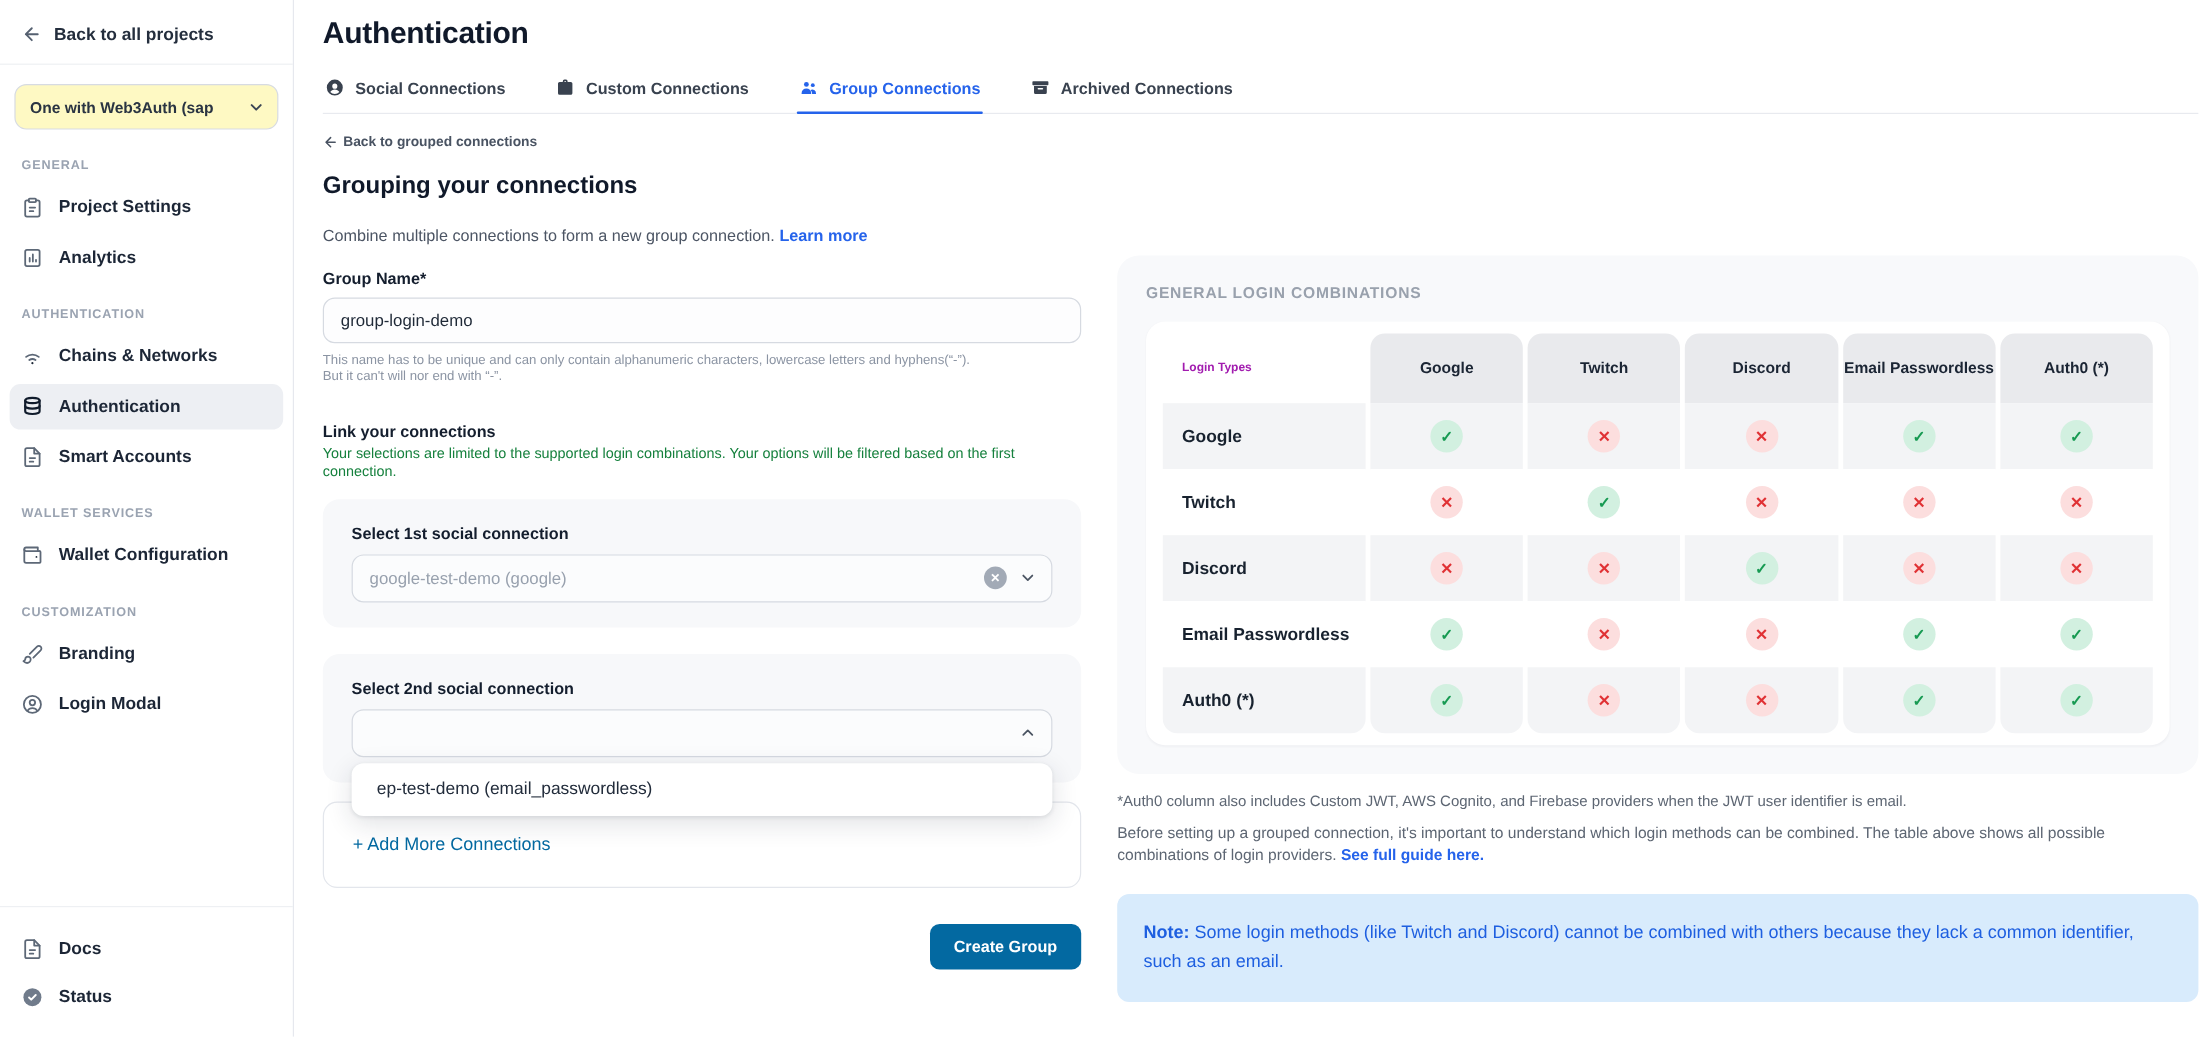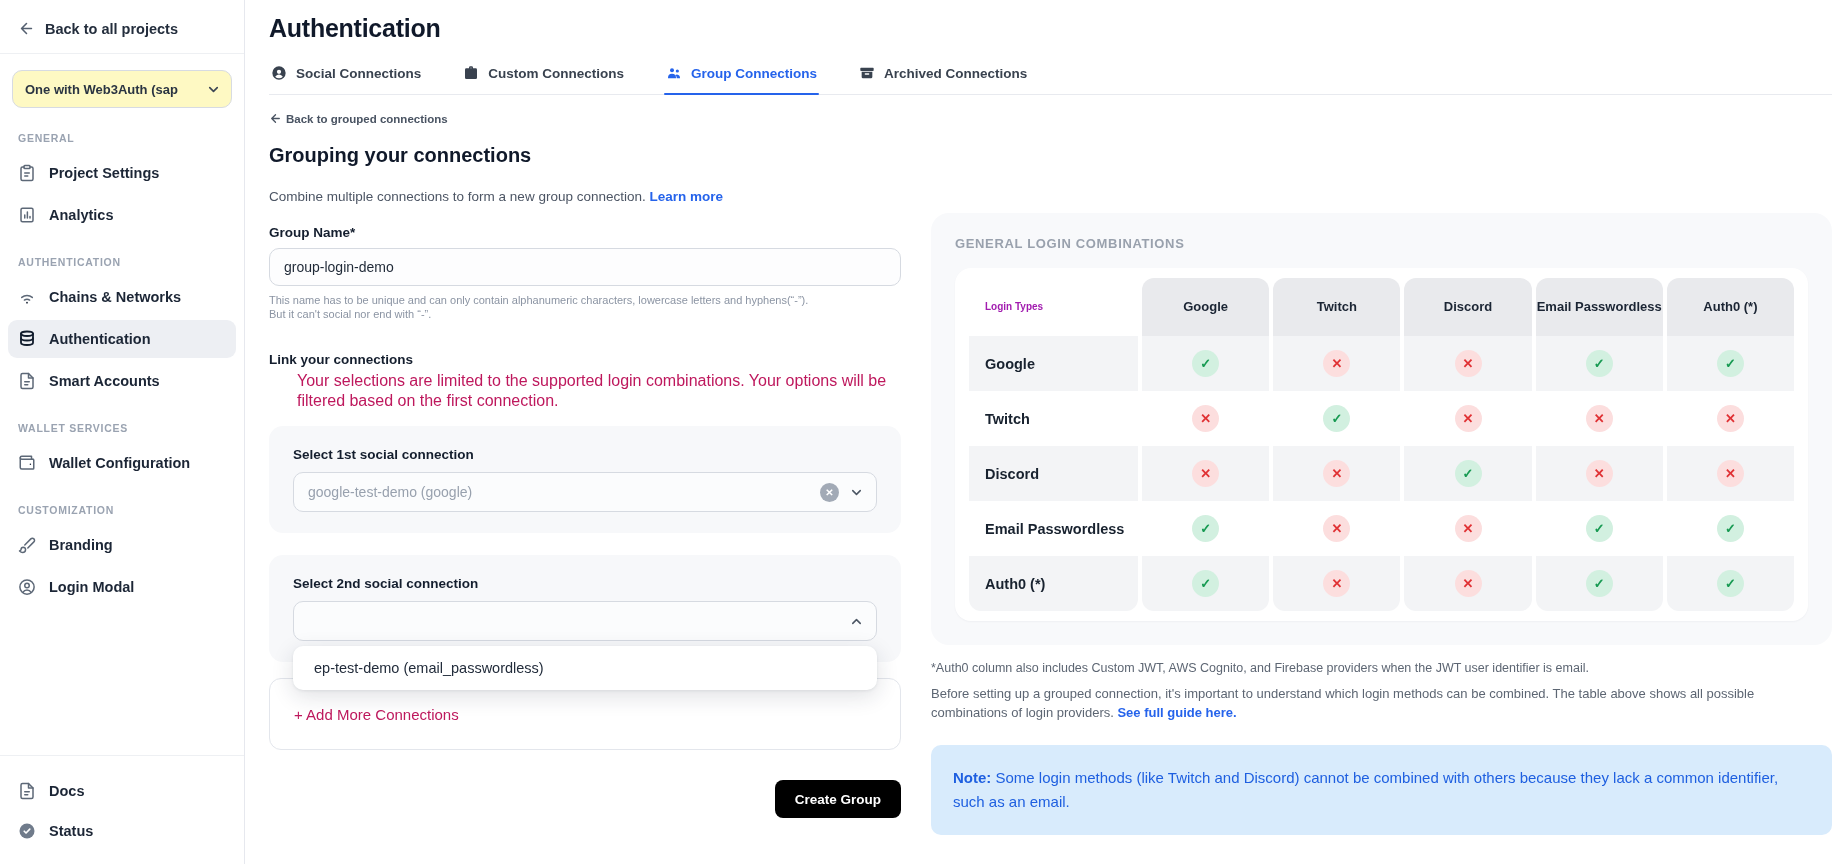--- a/index.html
+++ b/index.html
@@ -39,35 +39,35 @@
   
   .back-mini { display:flex; align-items:center; gap:4px; margin-top:17px; font-size:11.5px; font-weight:600; color:#495362; cursor:pointer; }
   .back-mini svg { width:13px; height:13px; stroke:#495362; }
   .h2 { margin-top:19px; font-size:20px; font-weight:800; color:#10192a; }
   .sub { margin-top:22px; font-size:13.5px; color:#4c5564; }
   .link { color:#2563eb; font-weight:700; cursor:pointer; text-decoration:none; }
   .field-label { margin-top:21px; font-size:13.5px; font-weight:700; color:#141e2e; }
   .text-input { margin-top:8px; width:100%; height:38px; border:1px solid #d6dae1; border-radius:10px; background:#fdfdfe; padding:0 14px; font-size:14px; color:#1f2937; font-family:inherit; outline:none; }
   .help { margin-top:7px; font-size:11px; line-height:1.3; color:#8b94a3; }
   .section-title { margin-top:30px; font-size:13.5px; font-weight:700; color:#141e2e; }
-  .section-desc { margin-top:4px; font-size:16px; line-height:1.3; color:#be185d;margin-left:28px; }
+  .section-desc { margin-top:4px; font-size:12px; line-height:1.3; color:#15803d; }
 
   .conn-card { margin-top:14px; background:#f7f8fa; border-radius:14px; padding:21px 24px; }
   .conn-card + .conn-card-wrap, .conn-card-wrap { margin-top:22px; }
   .conn-label { font-size:13.5px; font-weight:700; color:#141e2e; }
   .conn-input { margin-top:10px; height:40px; border:1px solid #d6dae1; border-radius:10px; background:#fbfcfd; display:flex; align-items:center; padding:0 12px 0 14px; }
   .conn-input .val { flex:1; font-size:14px; color:#98a1ae; }
   .clear-ic { width:19px; height:19px; border-radius:50%; background:#a2aab6; color:#fff; font-size:10px; font-weight:700; display:flex; align-items:center; justify-content:center; cursor:pointer; margin-right:10px; }
   .conn-input svg.chev { width:15px; height:15px; stroke:#4b5563; stroke-width:2.4; fill:none; stroke-linecap:round; stroke-linejoin:round; cursor:pointer; }
   .conn-card-wrap { position:relative; }
   .dropdown { position:absolute; left:24px; right:24px; top:calc(100% - 16px); background:#fff; border-radius:10px; box-shadow:0 6px 22px rgba(25,35,55,.14), 0 1px 3px rgba(25,35,55,.08); z-index:6; overflow:hidden; }
   .dropdown .opt { padding:14px 21px; font-size:14.5px; color:#222c3b; cursor:pointer; }
-  .add-more { margin-top:16px; height:72px; border:1px solid #e3e6ec; border-radius:12px; background:#fff; display:flex; align-items:center; padding:0 24px; font-size:15px; color:#be185d; cursor:pointer; position:relative; z-index:1; }
+  .add-more { margin-top:16px; height:72px; border:1px solid #e3e6ec; border-radius:12px; background:#fff; display:flex; align-items:center; padding:0 24px; font-size:15px; color:#0369a1; cursor:pointer; position:relative; z-index:1; }
   .btn-row { margin-top:30px; display:flex; justify-content:flex-end; }
-  .btn-primary { background:#000000; color:#fff; border:none; border-radius:8px; height:38px; padding:0 20px; font-size:13.5px; font-weight:700; font-family:inherit; cursor:pointer; }
+  .btn-primary { background:#0369a1; color:#fff; border:none; border-radius:8px; height:38px; padding:0 20px; font-size:13.5px; font-weight:700; font-family:inherit; cursor:pointer; }
 
   
   .combo-panel { background:#f8f9fb; border-radius:18px; padding:23px 24px 24px 24px; }
   .combo-title { font-size:13px; font-weight:700; letter-spacing:.05em; color:#99a1ad; }
   .table-card { margin-top:17px; background:#fff; border-radius:16px; padding:10px; box-shadow:0 1px 2px rgba(20,30,50,.04); }
   table.combo { width:100%; border-collapse:separate; border-spacing:4px 0; table-layout:fixed; }
   table.combo th, table.combo td { text-align:center; vertical-align:middle; }
   table.combo .corner { width:21%; text-align:left; padding-left:16px; font-size:10px; font-weight:700; color:#a21caf; background:#fff; border-radius:12px 12px 0 0; }
   table.combo thead th { height:58px; background:#e9eaed; font-size:13px; font-weight:700; color:#1b2534; border-radius:12px 12px 0 0; line-height:1.25; }
   table.combo tbody td { height:55px; background:#fff; }
@@ -232,21 +232,21 @@
           <span>Back to grouped connections</span>
         </div>
 
         <h2 class="h2">Grouping your connections</h2>
         <p class="sub"><span>Combine multiple connections to form a new group connection.</span> <a class="link">Learn more</a></p>
 
         <div class="field-label">Group Name*</div>
         <input class="text-input" type="text" value="group-login-demo" style="">
         <div class="help">
           <span>This name has to be unique and can only contain alphanumeric characters, lowercase letters and hyphens(“-”).</span><br>
-          <span>But it can't social nor end with “-”.</span>
+          <span>But it can't will nor end with “-”.</span>
         </div>
 
         <div class="section-title">Link your connections</div>
         <div class="section-desc">Your selections are limited to the supported login combinations. Your options will be filtered based on the first connection.</div>
 
         <div class="conn-card">
           <div class="conn-label">Select 1st social connection</div>
           <div class="conn-input">
             <span class="val">google-test-demo (google)</span>
             <span class="clear-ic">✕</span>

